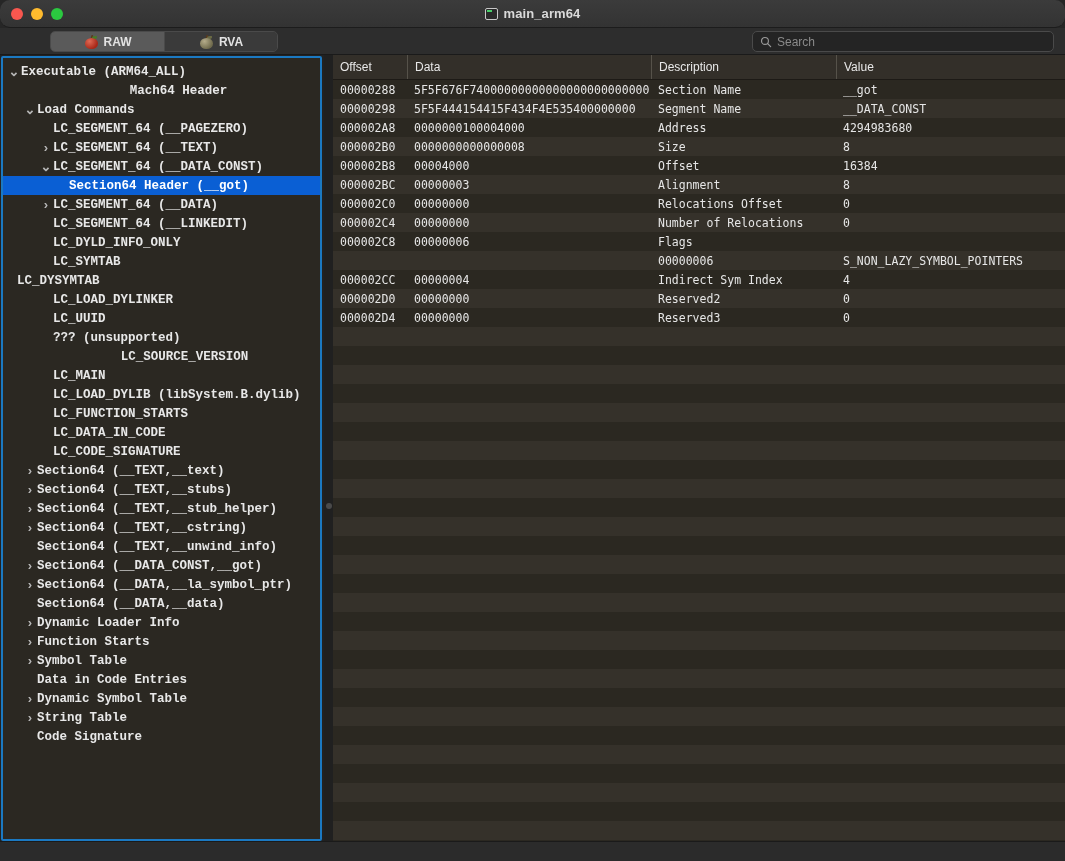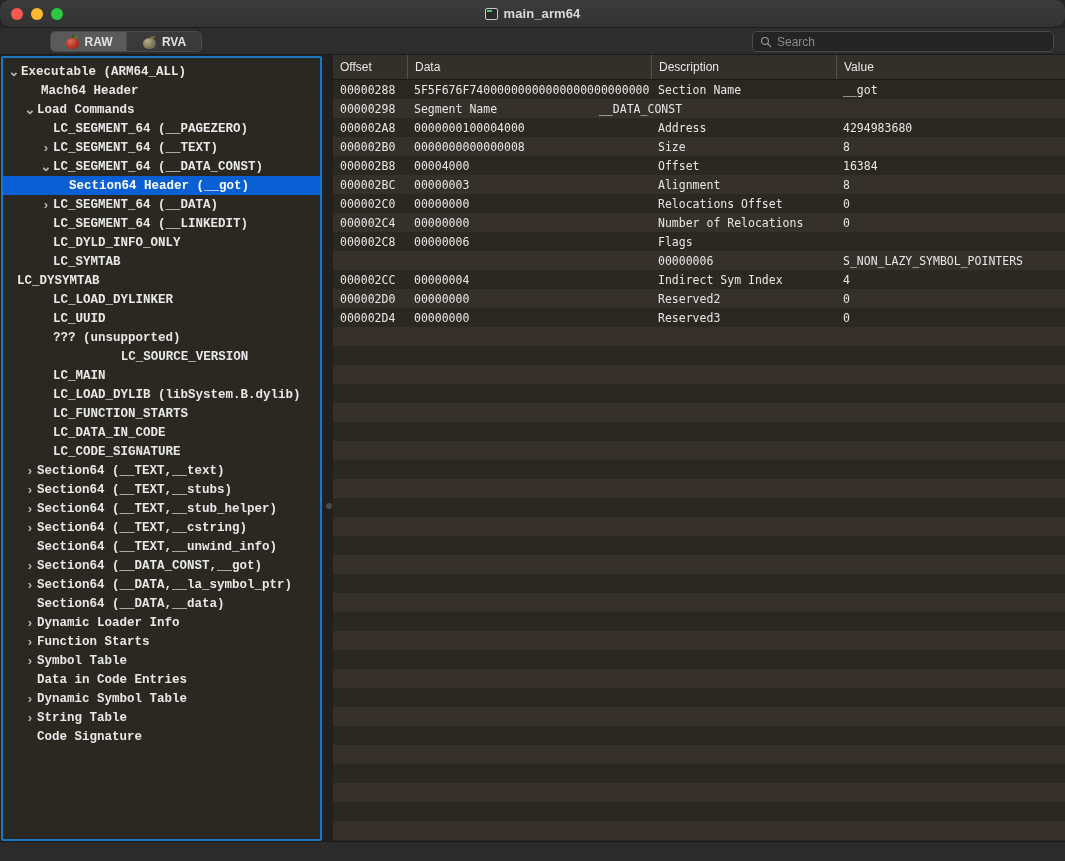--- a/index.html
+++ b/index.html
@@ -63,21 +63,21 @@
     display: flex;
     height: 21px;
     border: 1px solid #4a4a4a;
     border-radius: 5px;
     overflow: hidden;
     background: #3a3a3a;
   }
   .seg {
     display: flex; align-items: center; justify-content: center;
     gap: 5px;
-    width: 75px; height: 100%;
+    width: 113px; height: 100%;
     font-size: 12px; font-weight: bold; color: #e2e2e2;
     background: #3a3a3a;
     cursor: default;
   }
   .seg.active { background: #5a5a5a; }
   .seg + .seg { border-left: 1px solid #4a4a4a; }
   .apple {
     width: 15px; height: 14px; position: relative; display:inline-block;
   }
   .apple .body {
@@ -255,21 +255,21 @@
   </div>
 
   <div class="body-split">
 
     <div class="sidebar-wrap">
       <div class="sidebar" id="tree">
           <div class="tree-row" style="padding-left: 4px;">
             <span class="disc open" style="font-size: 13px; line-height: 6px;">⌄</span>
             <span class="lbl">Executable  (ARM64_ALL)</span>
           </div>
-          <div class="tree-row" style="padding-left: 24px;">
+          <div class="tree-row" style="padding-left: 24px; justify-content: center;">
             <span class="disc none"></span>
             <span class="lbl">Mach64 Header</span>
           </div>
           <div class="tree-row" style="padding-left: 20px;">
             <span class="disc open" style="font-size: 13px; line-height: 6px;">⌄</span>
             <span class="lbl">Load Commands</span>
           </div>
           <div class="tree-row" style="padding-left: 36px;">
             <span class="disc none"></span>
             <span class="lbl">LC_SEGMENT_64 (__PAGEZERO)</span>
@@ -418,20 +418,21 @@
       </div>
       <div class="tbody" id="tbody">
           <div class="tr odd">
             <div class="td col-offset">00000288</div>
             <div class="td col-data">5F5F676F74000000000000000000000000</div>
             <div class="td col-desc">Section Name</div>
             <div class="td col-value">__got</div>
           </div>
           <div class="tr even">
             <div class="td col-offset">00000298</div>
+            <div class="td col-data">5F5F444154415F434F4E535400000000</div>
             <div class="td col-desc">Segment Name</div>
             <div class="td col-value">__DATA_CONST</div>
           </div>
           <div class="tr odd">
             <div class="td col-offset">000002A8</div>
             <div class="td col-data">0000000100004000</div>
             <div class="td col-desc">Address</div>
             <div class="td col-value">4294983680</div>
           </div>
           <div class="tr even">

